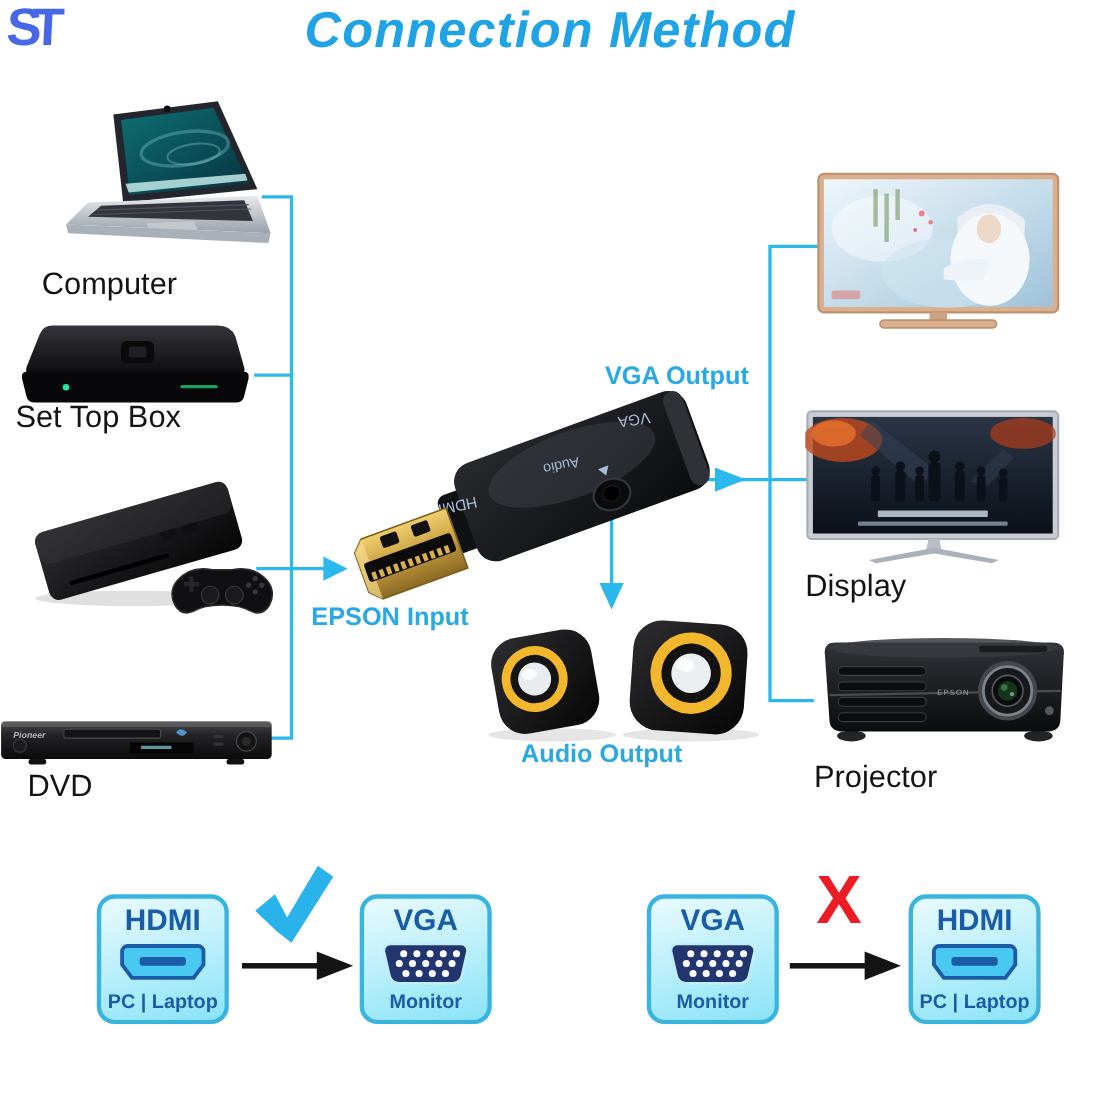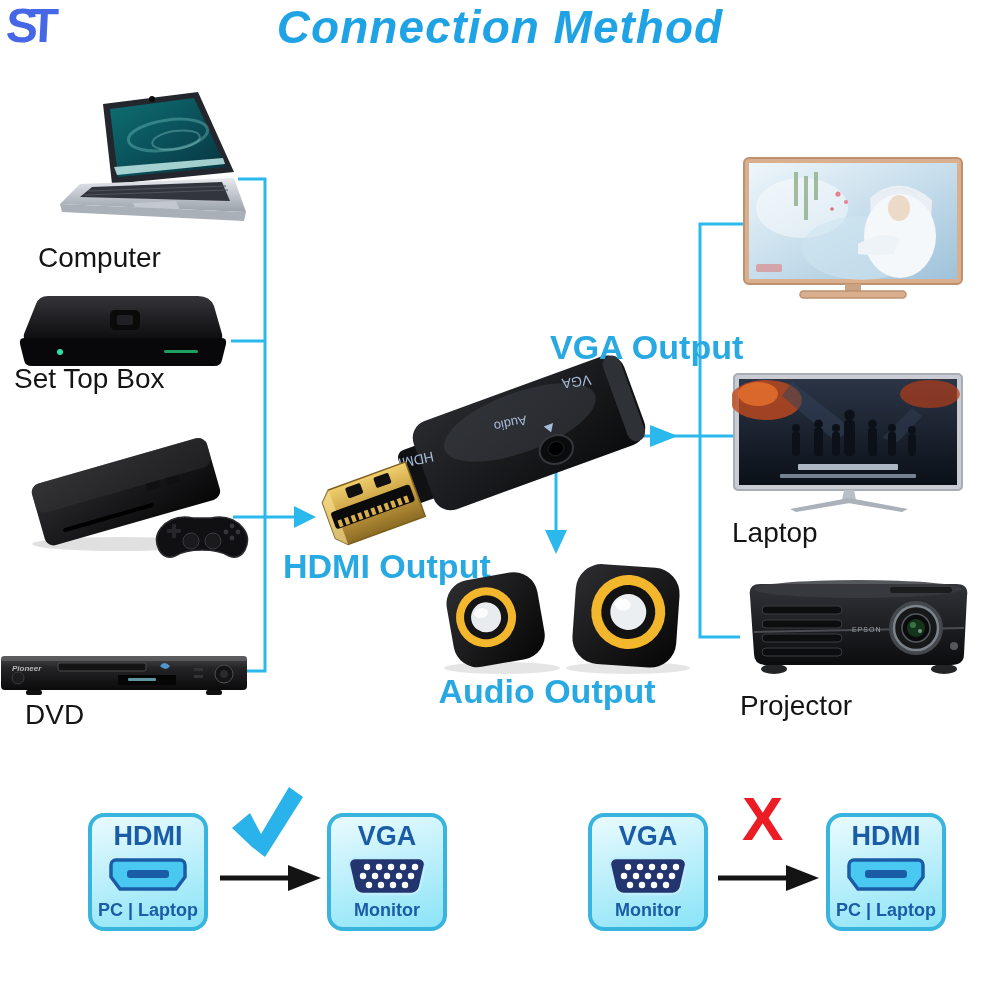--- a/index.html
+++ b/index.html
@@ -4,21 +4,21 @@
 <style>
   html,body{margin:0;padding:0;background:#fff;}
   .canvas{position:relative;width:1000px;height:1000px;background:#ffffff;overflow:hidden;
           font-family:"Liberation Sans",sans-serif;}
   .abs{position:absolute;}
   .logo{left:6px;top:2px;font-size:48px;font-weight:bold;color:var(--logo);
         letter-spacing:-9px;transform:skewX(-3deg);line-height:1;}
   .title{left:0;right:0;top:0;text-align:center;font-size:46px;font-weight:bold;
          color:var(--title);letter-spacing:1px;font-style:italic;}
   .dev-label{color:var(--device_label);font-size:28px;text-align:left;line-height:1.1;}
-  .cyan-label{color:var(--accent);font-size:34px;font-weight:bold;line-height:1;}
+  .cyan-label{color:var(--accent);font-size:23px;font-weight:bold;line-height:1;}
   .badge{width:120px;height:118px;border:4px solid var(--badge_border);border-radius:16px;
          background:linear-gradient(165deg,#e9fbfe 0%,#bff0fb 45%,#8ae4f7 100%);
          box-sizing:border-box;display:flex;flex-direction:column;align-items:center;
          justify-content:space-between;padding:6px 0 8px;}
   .badge-title{font-size:27px;font-weight:bold;color:var(--badge_text);line-height:1;}
   .badge-sub{font-size:18px;font-weight:bold;color:var(--badge_text);line-height:1;white-space:nowrap;}
   .cross-mark{font-size:62px;font-weight:bold;color:var(--cross);line-height:1;}
   svg{display:block;}
 </style>
 </head>
@@ -180,21 +180,21 @@
           <rect x="62" y="122" width="4" height="7"></rect>
             <rect x="69" y="122" width="4" height="7"></rect>
           <rect x="76" y="122" width="4" height="7"></rect>
             <rect x="83" y="122" width="4" height="7"></rect>
           <rect x="90" y="122" width="4" height="7"></rect>
         </g>
       </g>
     </g>
   </svg>
   <div class="abs cyan-label" style="left:550px;top:330px">VGA Output</div>
-  <div class="abs cyan-label" style="left:283px;top:549px">HDMI Output</div>
+  <div class="abs cyan-label" style="left:283px;top:549px">EPSON Input</div>
   <div class="abs cyan-label" style="left:432px;top:674px;width:230px;text-align:center">Audio Output</div>
 
   <svg class="abs" style="left:432px;top:560px" width="268" height="118" viewBox="0 0 268 118">
     <defs>
       <linearGradient id="spkg" x1="0" y1="0" x2="1" y2="1">
         <stop offset="0" stop-color="#2e2e31"></stop>
           <stop offset="1" stop-color="#050505"></stop>
       </linearGradient>
     </defs>
     <ellipse cx="70" cy="108" rx="58" ry="6" fill="#000" opacity="0.10"></ellipse>
@@ -274,21 +274,21 @@
         <circle cx="160" cy="56" r="4"></circle>
       <rect x="176" y="62" width="8" height="22" rx="3"></rect>
         <circle cx="180" cy="58" r="4"></circle>
     </g>
     <rect x="66" y="92" width="100" height="6" rx="1" fill="#c8d4e2" opacity="0.85"></rect>
     <rect x="48" y="102" width="136" height="4" rx="1" fill="#9fb0c4" opacity="0.7"></rect>
     <path d="M112,118 L122,118 L124,128 L110,128 Z" fill="#b9bfc7"></path>
     <path d="M117,126 L58,137 L64,140 L118,131 Z" fill="#aab1ba"></path>
     <path d="M117,126 L176,137 L170,140 L116,131 Z" fill="#aab1ba"></path>
   </svg>
-  <div class="abs dev-label" style="left:732px;top:518px;width:235px">Laptop</div>
+  <div class="abs dev-label" style="left:732px;top:518px;width:235px">Display</div>
 
   <svg class="abs" style="left:740px;top:570px" width="238" height="118" viewBox="0 0 238 118">
     <defs>
       <linearGradient id="projg" x1="0" y1="0" x2="0" y2="1">
         <stop offset="0" stop-color="#303338"></stop>
           <stop offset="1" stop-color="#0b0c0d"></stop>
       </linearGradient>
     </defs>
     <ellipse cx="34" cy="99" rx="13" ry="5" fill="#222426"></ellipse>
     <ellipse cx="204" cy="99" rx="13" ry="5" fill="#222426"></ellipse>

